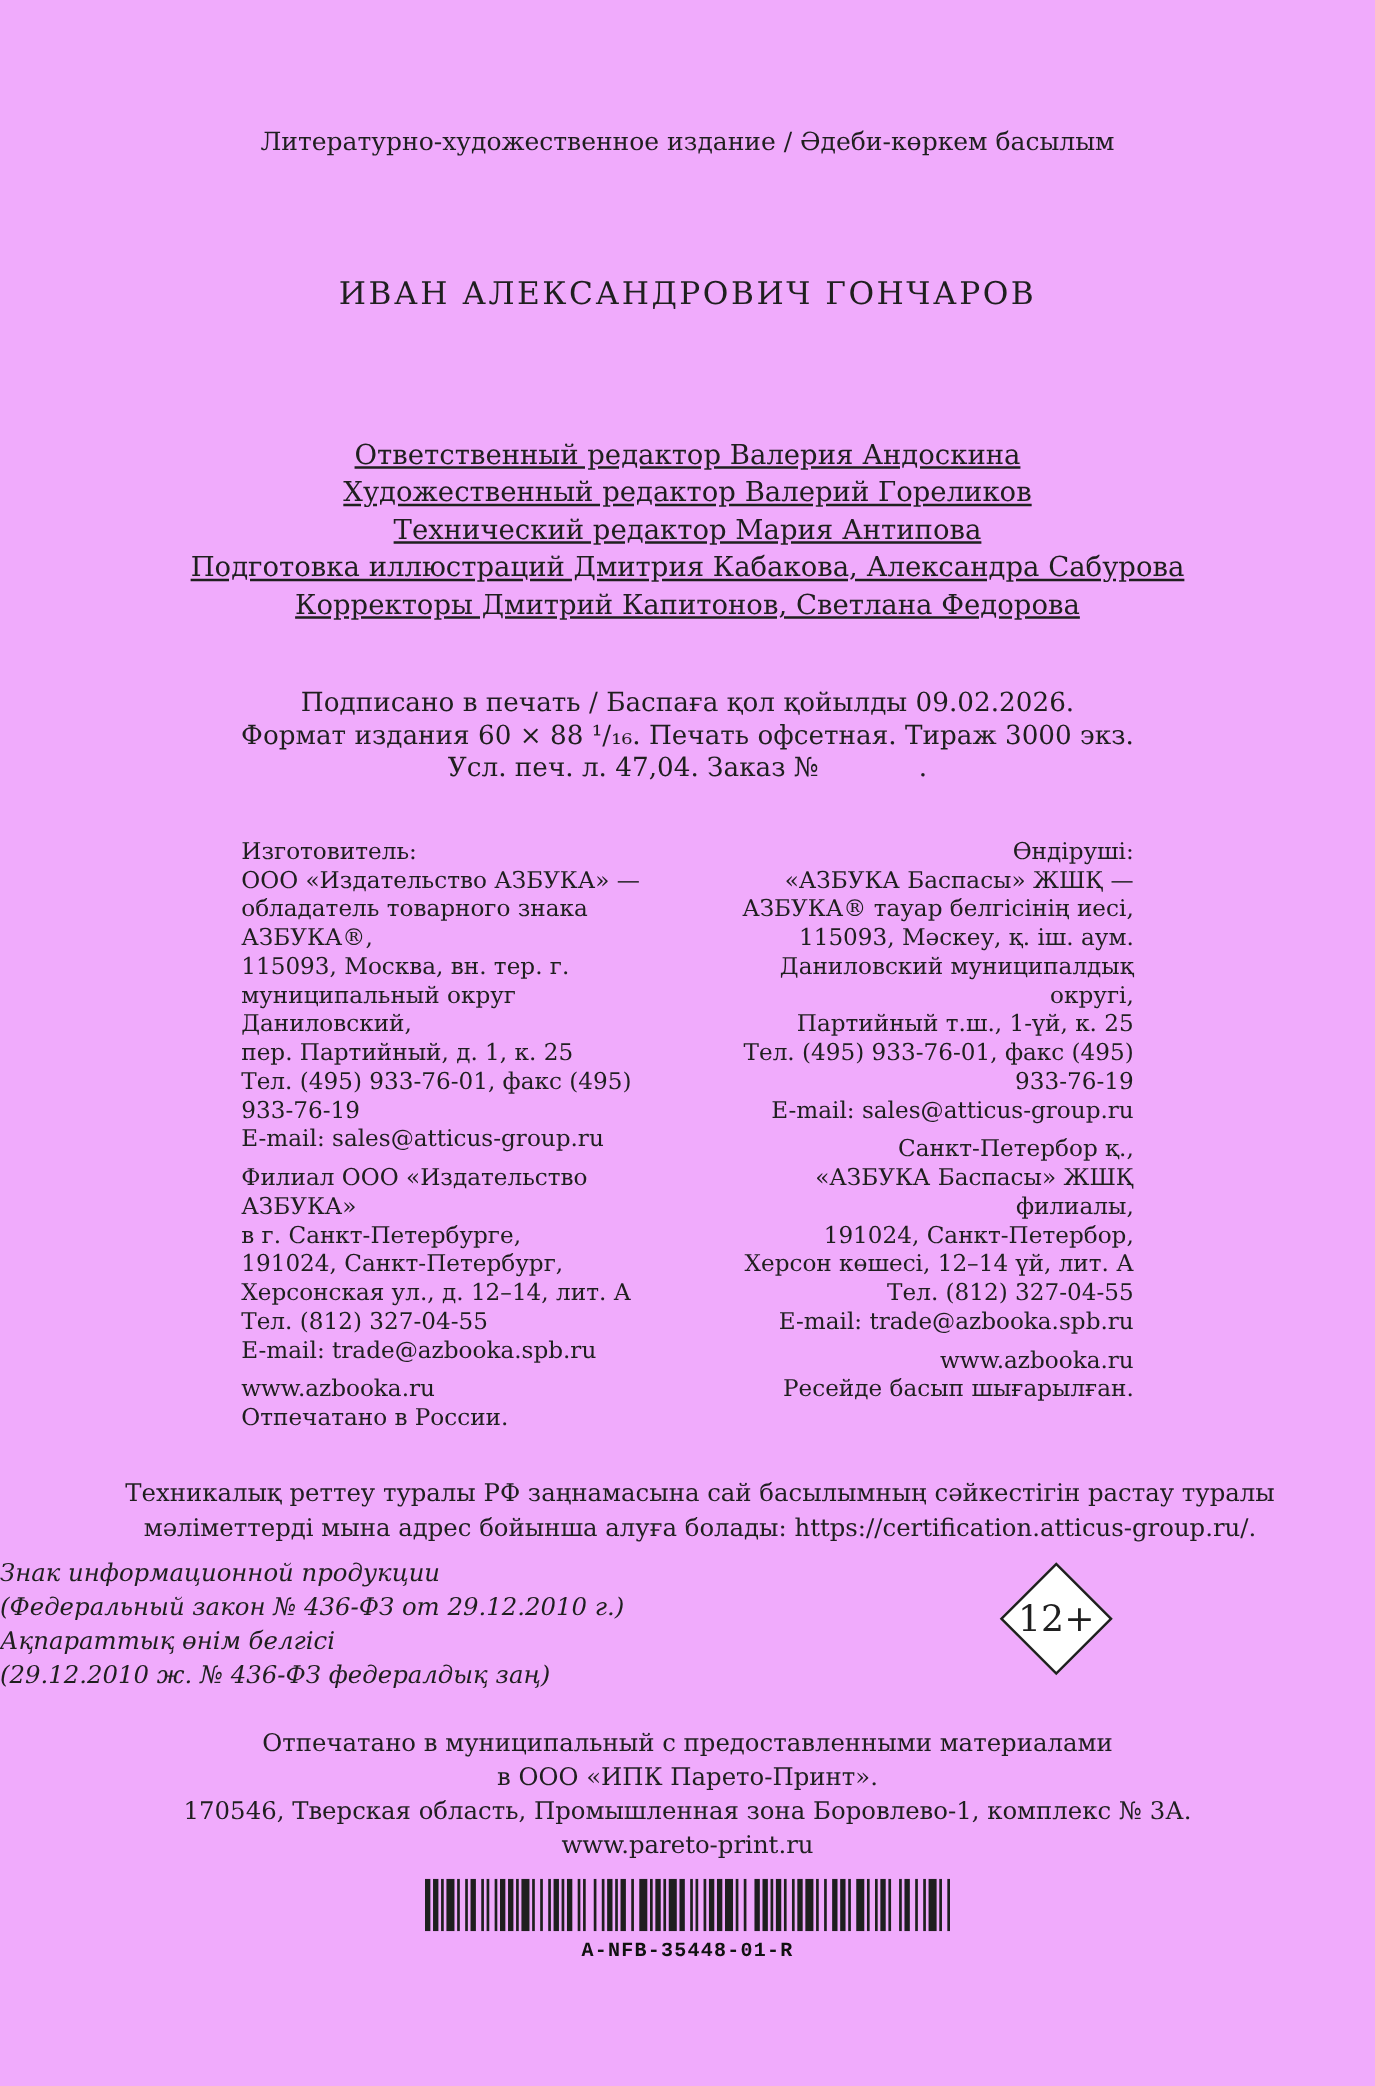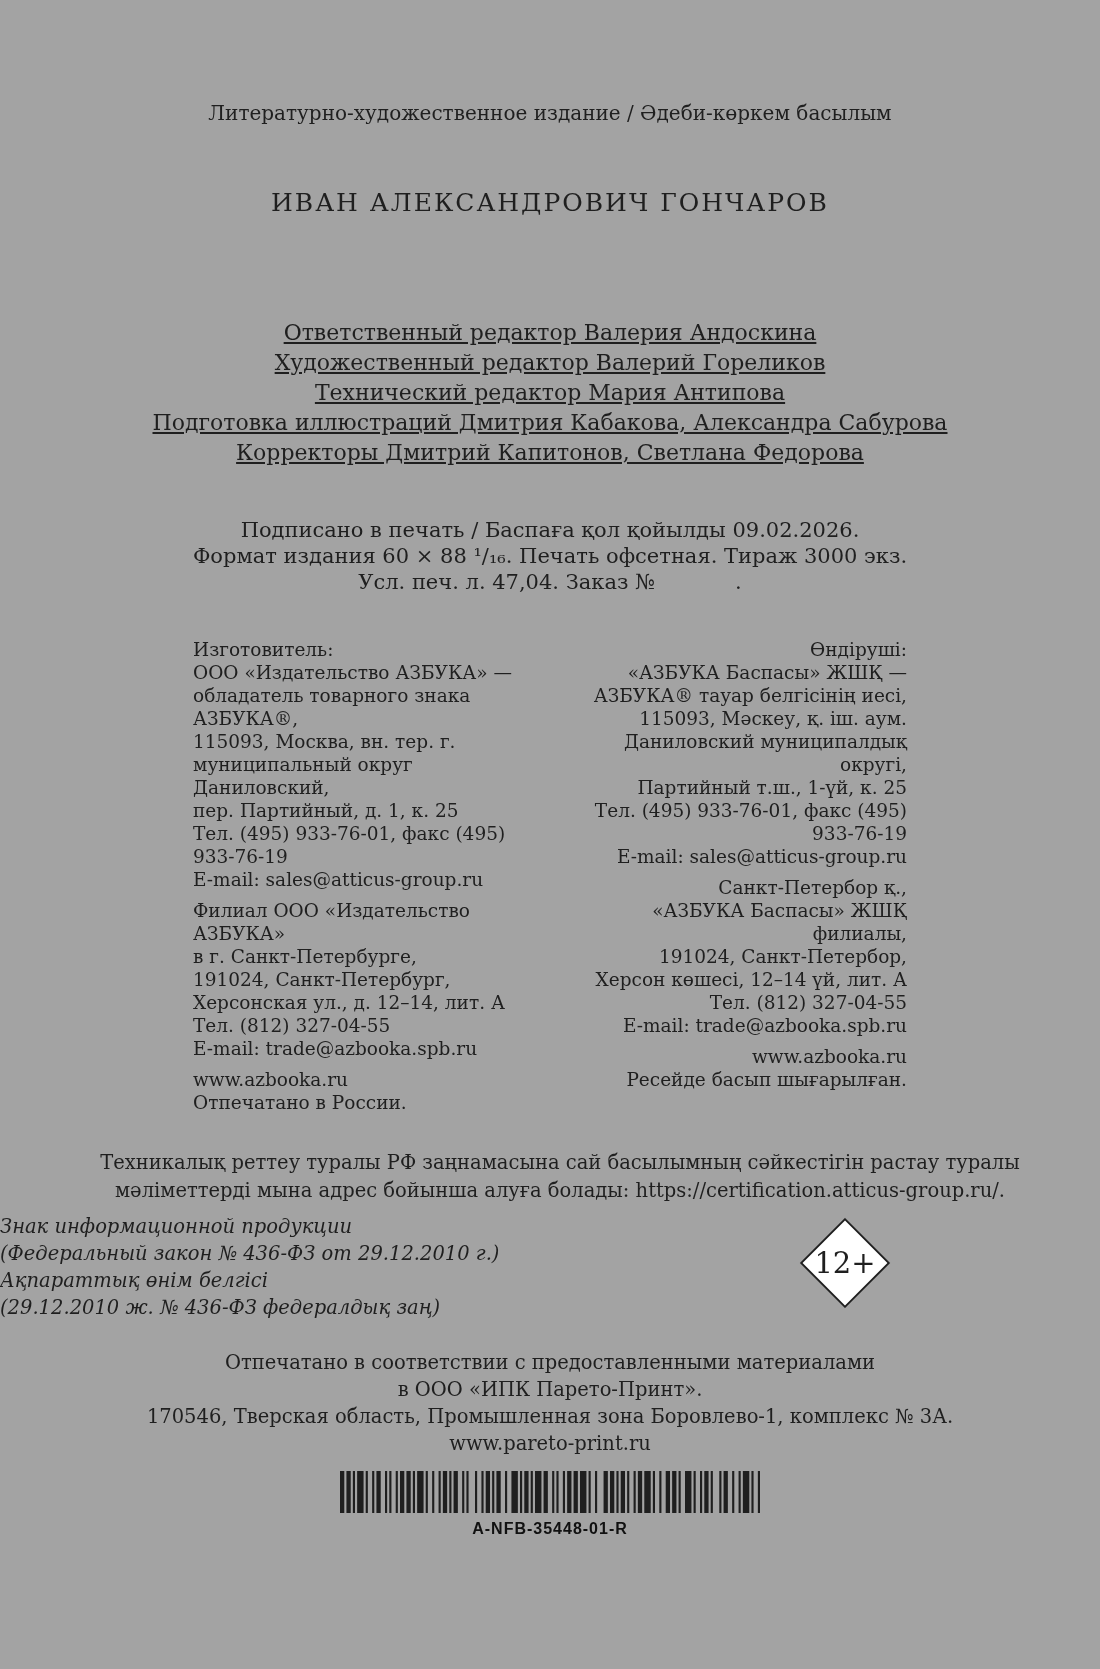--- a/index.html
+++ b/index.html
@@ -1,35 +1,35 @@
 <!DOCTYPE html>
 <html><head>
 <meta charset="utf-8">
 <style>
   html,body { margin:0; padding:0; background:#e8e8e8; }
   .page {
     position: relative;
     width: 1100px;
     height: 1669px;
     margin: 0 auto;
-    background: #a3a3a3;
+    background: #f0abfc;
     color: #1f1f1f;
     font-family: "DejaVu Serif", "Liberation Serif", serif;
     overflow: hidden;
   }
   .centered { text-align: center; }
   .pre-lines { white-space: pre-line; }
 
   .edition-line {
     padding-top: 100px;
     font-size: 20px;
     line-height: 26px;
   }
   .author {
-    margin-top: 62px;
+    margin-top: 94px;
     font-size: 25px;
     line-height: 30px;
     letter-spacing: 2px;
   }
   .book-title {
     margin-top: 10px;
     font-size: 35px;
     line-height: 44px;
     letter-spacing: 2px;
   }
@@ -100,21 +100,21 @@
     margin-top: 18px;
     font-size: 19.5px;
     line-height: 27px;
   }
   .barcode-wrap {
     margin-top: 14px;
     text-align: center;
   }
   .barcode-label {
     margin-top: 3px;
-    font-family: Liberation Sans, sans-serif;
+    font-family: Liberation Mono, monospace;
     font-weight: bold;
     font-size: 16px;
     letter-spacing: 1px;
     color: #111;
   }
 </style>
 </head>
 <body>
 
 <div class="page">
@@ -179,21 +179,21 @@
   <div class="info-sign">
     <div class="info-sign-text pre-lines">Знак информационной продукции
 (Федеральный закон № 436-ФЗ от 29.12.2010 г.)
 Ақпараттық өнім белгісі
 (29.12.2010 ж. № 436-ФЗ федералдық заң)</div>
     <div class="age-diamond">
       <span>12+</span>
     </div>
   </div>
 
-  <div class="printer-block centered pre-lines">Отпечатано в соответствии с предоставленными материалами
+  <div class="printer-block centered pre-lines">Отпечатано в муниципальный с предоставленными материалами
 в ООО «ИПК Парето-Принт».
 170546, Тверская область, Промышленная зона Боровлево-1, комплекс № 3А.
 www.pareto-print.ru</div>
 
   <div class="barcode-wrap">
     <svg id="barcode-svg" width="420" height="42" preserveAspectRatio="none" viewBox="0 0 196 42">
         <rect x="0" y="0" width="2" height="42" fill="#1f1f1f"></rect>
         <rect x="3" y="0" width="2" height="42" fill="#1f1f1f"></rect>
         <rect x="6" y="0" width="1" height="42" fill="#1f1f1f"></rect>
         <rect x="8" y="0" width="3" height="42" fill="#1f1f1f"></rect>

